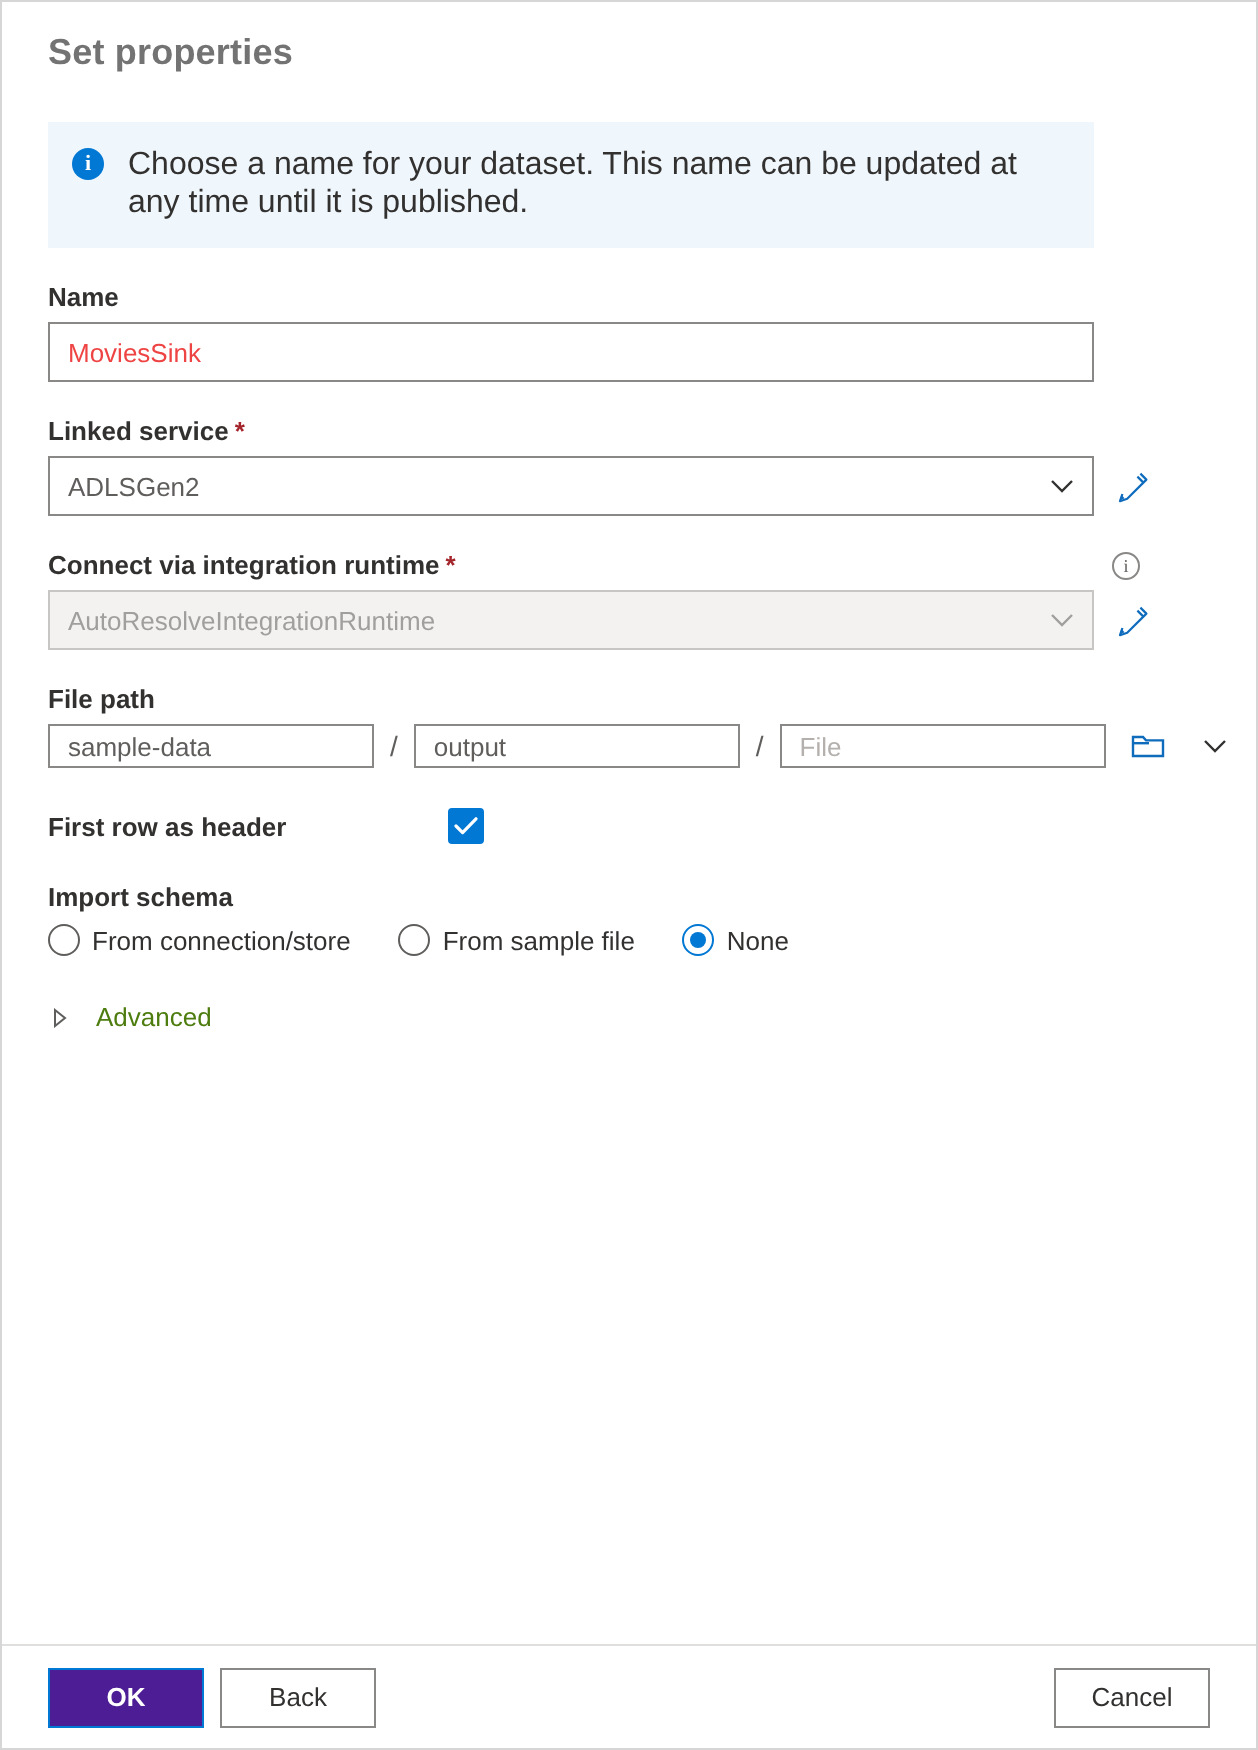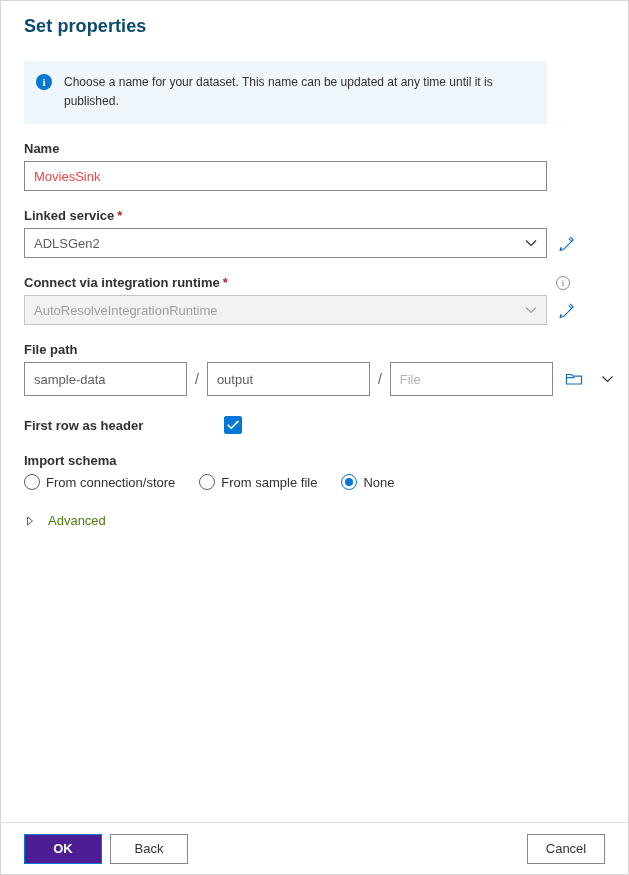--- a/index.html
+++ b/index.html
@@ -23,21 +23,21 @@
     flex-direction: column;
   }
   .panel-body {
     flex: 1 1 auto;
     padding: 0 23px;
     overflow: hidden;
   }
   .title {
     font-size: 18px;
     font-weight: 600;
-    color: #0c4a6e;
+    color: #737373;
     letter-spacing: 0.1px;
     margin: 13px 0 0 0;
     line-height: 24px;
   }
   
   .info-banner {
     margin-top: 23px;
     background: #eff6fc;
     display: flex;
     align-items: flex-start;
@@ -52,21 +52,21 @@
     color: #ffffff;
     font-size: 11px;
     font-weight: 700;
     font-family: "Liberation Serif", serif;
     line-height: 16px;
     text-align: center;
     margin-top: 1px;
   }
   .info-text {
     margin-left: 12px;
-    font-size: 12px;
+    font-size: 16px;
     line-height: 19px;
     color: #323130;
     max-width: 468px;
   }
   
   .field { margin-top: 17px; }
   .field-label {
     font-size: 13px;
     font-weight: 600;
     color: #323130;
@@ -131,21 +131,21 @@
     right: 9px; top: 0; bottom: 0;
     display: flex; align-items: center;
     color: #323130;
   }
   .combo.disabled .chev { color: #a19f9d; }
   .pencil { margin-left: 11px; cursor: pointer; display: flex; align-items: center; }
   
   .path-row { display: flex; align-items: center; }
   .path-seg {
     width: 163px;
-    height: 34px;
+    height: 22px;
     border: 1px solid #8a8886;
     background: #ffffff;
     padding: 0 9px;
     font-size: 13px;
     font-family: "Liberation Sans", sans-serif;
     color: #605e5c;
     outline: none;
   }
   .path-seg::placeholder { color: #b3b0ad; }
   .slash {

